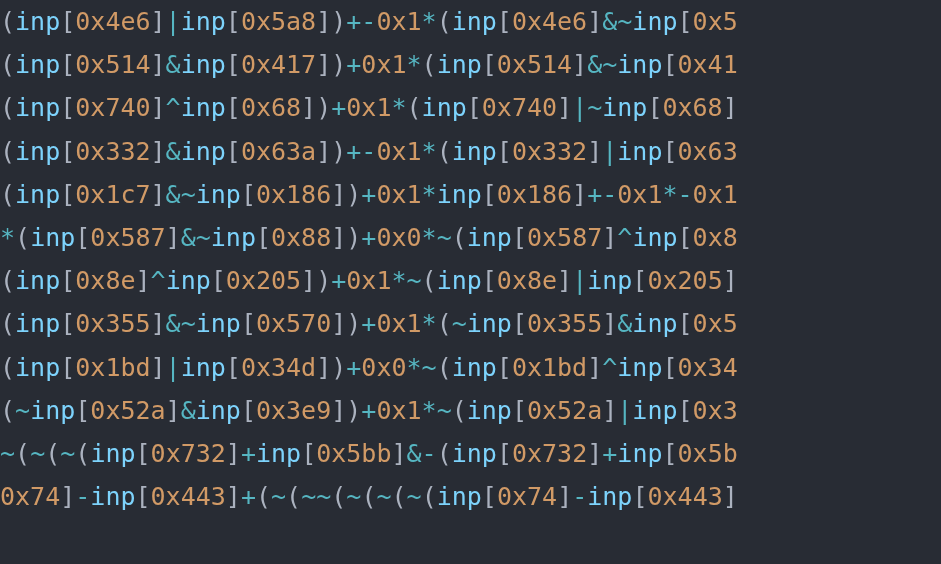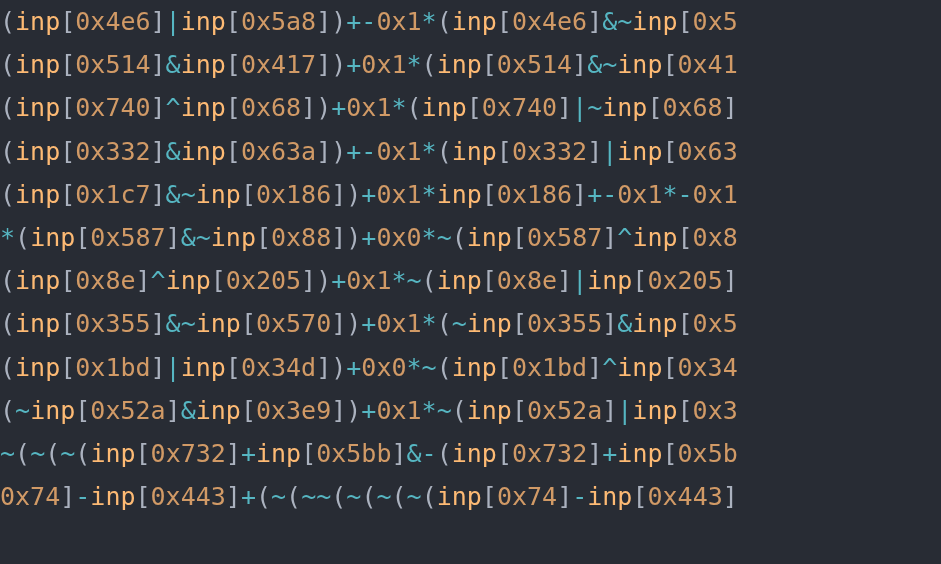--- a/index.html
+++ b/index.html
@@ -13,20 +13,20 @@
   .editor {
     font-family: "Consolas", "Menlo", "DejaVu Sans Mono", monospace;
     font-size: 25px;
     line-height: 43.2px;
     white-space: pre;
     color: #abb2bf;
     padding: 0;
   }
   .line { display: block; height: 43.2px; }  
   .o  { color: #56b6c2; }  
-  .id { color: #fdba74; }  
+  .id { color: #7dd3fc; }  
   .n  { color: #d19a66; text-align: center; }  
   .br { color: #abb2bf; }  
 </style>
 </head>
 <body>
 
 <div class="editor" id="editor"><div class="line"><span class="br">(</span><span class="id">inp</span><span class="br">[</span><span class="n">0x4e6</span><span class="br">]</span><span class="o">|</span><span class="id">inp</span><span class="br">[</span><span class="n">0x5a8</span><span class="br">]</span><span class="br">)</span><span class="o">+</span><span class="o">-</span><span class="n">0x1</span><span class="o">*</span><span class="br">(</span><span class="id">inp</span><span class="br">[</span><span class="n">0x4e6</span><span class="br">]</span><span class="o">&amp;</span><span class="o">~</span><span class="id">inp</span><span class="br">[</span><span class="n">0x5</span></div><div class="line"><span class="br">(</span><span class="id">inp</span><span class="br">[</span><span class="n">0x514</span><span class="br">]</span><span class="o">&amp;</span><span class="id">inp</span><span class="br">[</span><span class="n">0x417</span><span class="br">]</span><span class="br">)</span><span class="o">+</span><span class="n">0x1</span><span class="o">*</span><span class="br">(</span><span class="id">inp</span><span class="br">[</span><span class="n">0x514</span><span class="br">]</span><span class="o">&amp;</span><span class="o">~</span><span class="id">inp</span><span class="br">[</span><span class="n">0x41</span></div><div class="line"><span class="br">(</span><span class="id">inp</span><span class="br">[</span><span class="n">0x740</span><span class="br">]</span><span class="o">^</span><span class="id">inp</span><span class="br">[</span><span class="n">0x68</span><span class="br">]</span><span class="br">)</span><span class="o">+</span><span class="n">0x1</span><span class="o">*</span><span class="br">(</span><span class="id">inp</span><span class="br">[</span><span class="n">0x740</span><span class="br">]</span><span class="o">|</span><span class="o">~</span><span class="id">inp</span><span class="br">[</span><span class="n">0x68</span><span class="br">]</span></div><div class="line"><span class="br">(</span><span class="id">inp</span><span class="br">[</span><span class="n">0x332</span><span class="br">]</span><span class="o">&amp;</span><span class="id">inp</span><span class="br">[</span><span class="n">0x63a</span><span class="br">]</span><span class="br">)</span><span class="o">+</span><span class="o">-</span><span class="n">0x1</span><span class="o">*</span><span class="br">(</span><span class="id">inp</span><span class="br">[</span><span class="n">0x332</span><span class="br">]</span><span class="o">|</span><span class="id">inp</span><span class="br">[</span><span class="n">0x63</span></div><div class="line"><span class="br">(</span><span class="id">inp</span><span class="br">[</span><span class="n">0x1c7</span><span class="br">]</span><span class="o">&amp;</span><span class="o">~</span><span class="id">inp</span><span class="br">[</span><span class="n">0x186</span><span class="br">]</span><span class="br">)</span><span class="o">+</span><span class="n">0x1</span><span class="o">*</span><span class="id">inp</span><span class="br">[</span><span class="n">0x186</span><span class="br">]</span><span class="o">+</span><span class="o">-</span><span class="n">0x1</span><span class="o">*</span><span class="o">-</span><span class="n">0x1</span></div><div class="line"><span class="o">*</span><span class="br">(</span><span class="id">inp</span><span class="br">[</span><span class="n">0x587</span><span class="br">]</span><span class="o">&amp;</span><span class="o">~</span><span class="id">inp</span><span class="br">[</span><span class="n">0x88</span><span class="br">]</span><span class="br">)</span><span class="o">+</span><span class="n">0x0</span><span class="o">*</span><span class="o">~</span><span class="br">(</span><span class="id">inp</span><span class="br">[</span><span class="n">0x587</span><span class="br">]</span><span class="o">^</span><span class="id">inp</span><span class="br">[</span><span class="n">0x8</span></div><div class="line"><span class="br">(</span><span class="id">inp</span><span class="br">[</span><span class="n">0x8e</span><span class="br">]</span><span class="o">^</span><span class="id">inp</span><span class="br">[</span><span class="n">0x205</span><span class="br">]</span><span class="br">)</span><span class="o">+</span><span class="n">0x1</span><span class="o">*</span><span class="o">~</span><span class="br">(</span><span class="id">inp</span><span class="br">[</span><span class="n">0x8e</span><span class="br">]</span><span class="o">|</span><span class="id">inp</span><span class="br">[</span><span class="n">0x205</span><span class="br">]</span></div><div class="line"><span class="br">(</span><span class="id">inp</span><span class="br">[</span><span class="n">0x355</span><span class="br">]</span><span class="o">&amp;</span><span class="o">~</span><span class="id">inp</span><span class="br">[</span><span class="n">0x570</span><span class="br">]</span><span class="br">)</span><span class="o">+</span><span class="n">0x1</span><span class="o">*</span><span class="br">(</span><span class="o">~</span><span class="id">inp</span><span class="br">[</span><span class="n">0x355</span><span class="br">]</span><span class="o">&amp;</span><span class="id">inp</span><span class="br">[</span><span class="n">0x5</span></div><div class="line"><span class="br">(</span><span class="id">inp</span><span class="br">[</span><span class="n">0x1bd</span><span class="br">]</span><span class="o">|</span><span class="id">inp</span><span class="br">[</span><span class="n">0x34d</span><span class="br">]</span><span class="br">)</span><span class="o">+</span><span class="n">0x0</span><span class="o">*</span><span class="o">~</span><span class="br">(</span><span class="id">inp</span><span class="br">[</span><span class="n">0x1bd</span><span class="br">]</span><span class="o">^</span><span class="id">inp</span><span class="br">[</span><span class="n">0x34</span></div><div class="line"><span class="br">(</span><span class="o">~</span><span class="id">inp</span><span class="br">[</span><span class="n">0x52a</span><span class="br">]</span><span class="o">&amp;</span><span class="id">inp</span><span class="br">[</span><span class="n">0x3e9</span><span class="br">]</span><span class="br">)</span><span class="o">+</span><span class="n">0x1</span><span class="o">*</span><span class="o">~</span><span class="br">(</span><span class="id">inp</span><span class="br">[</span><span class="n">0x52a</span><span class="br">]</span><span class="o">|</span><span class="id">inp</span><span class="br">[</span><span class="n">0x3</span></div><div class="line"><span class="o">~</span><span class="br">(</span><span class="o">~</span><span class="br">(</span><span class="o">~</span><span class="br">(</span><span class="id">inp</span><span class="br">[</span><span class="n">0x732</span><span class="br">]</span><span class="o">+</span><span class="id">inp</span><span class="br">[</span><span class="n">0x5bb</span><span class="br">]</span><span class="o">&amp;</span><span class="o">-</span><span class="br">(</span><span class="id">inp</span><span class="br">[</span><span class="n">0x732</span><span class="br">]</span><span class="o">+</span><span class="id">inp</span><span class="br">[</span><span class="n">0x5b</span></div><div class="line"><span class="n">0x74</span><span class="br">]</span><span class="o">-</span><span class="id">inp</span><span class="br">[</span><span class="n">0x443</span><span class="br">]</span><span class="o">+</span><span class="br">(</span><span class="o">~</span><span class="br">(</span><span class="o">~</span><span class="o">~</span><span class="br">(</span><span class="o">~</span><span class="br">(</span><span class="o">~</span><span class="br">(</span><span class="o">~</span><span class="br">(</span><span class="id">inp</span><span class="br">[</span><span class="n">0x74</span><span class="br">]</span><span class="o">-</span><span class="id">inp</span><span class="br">[</span><span class="n">0x443</span><span class="br">]</span></div></div>
 
 </body></html>

